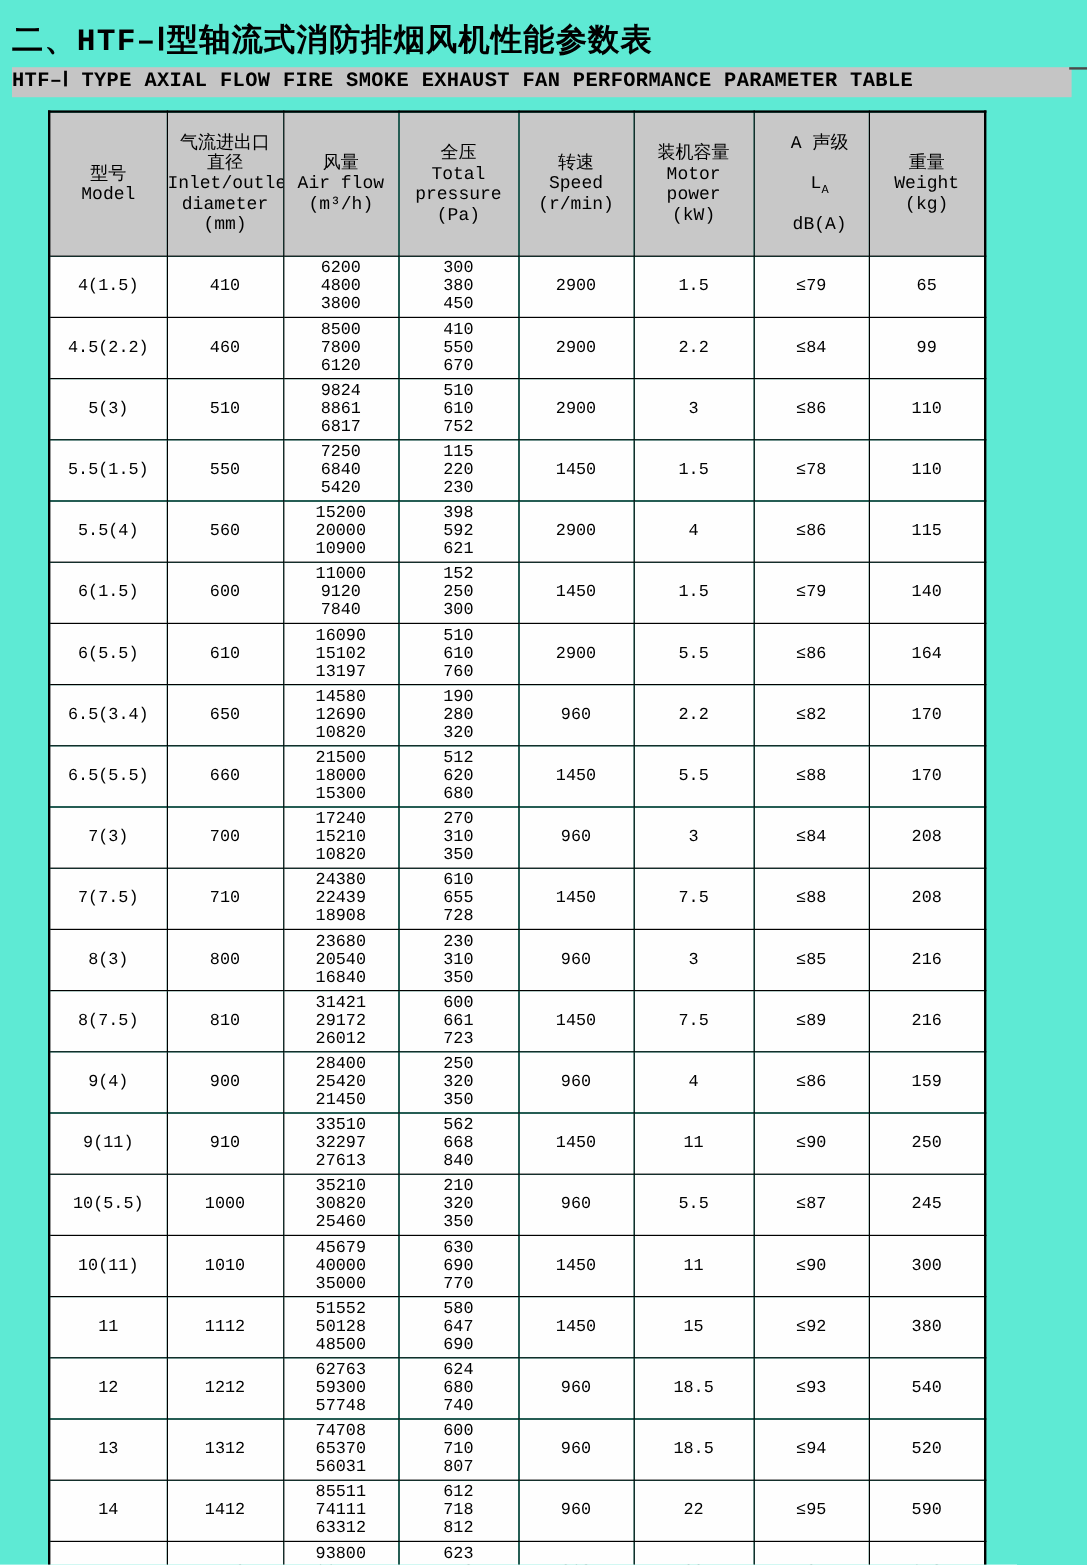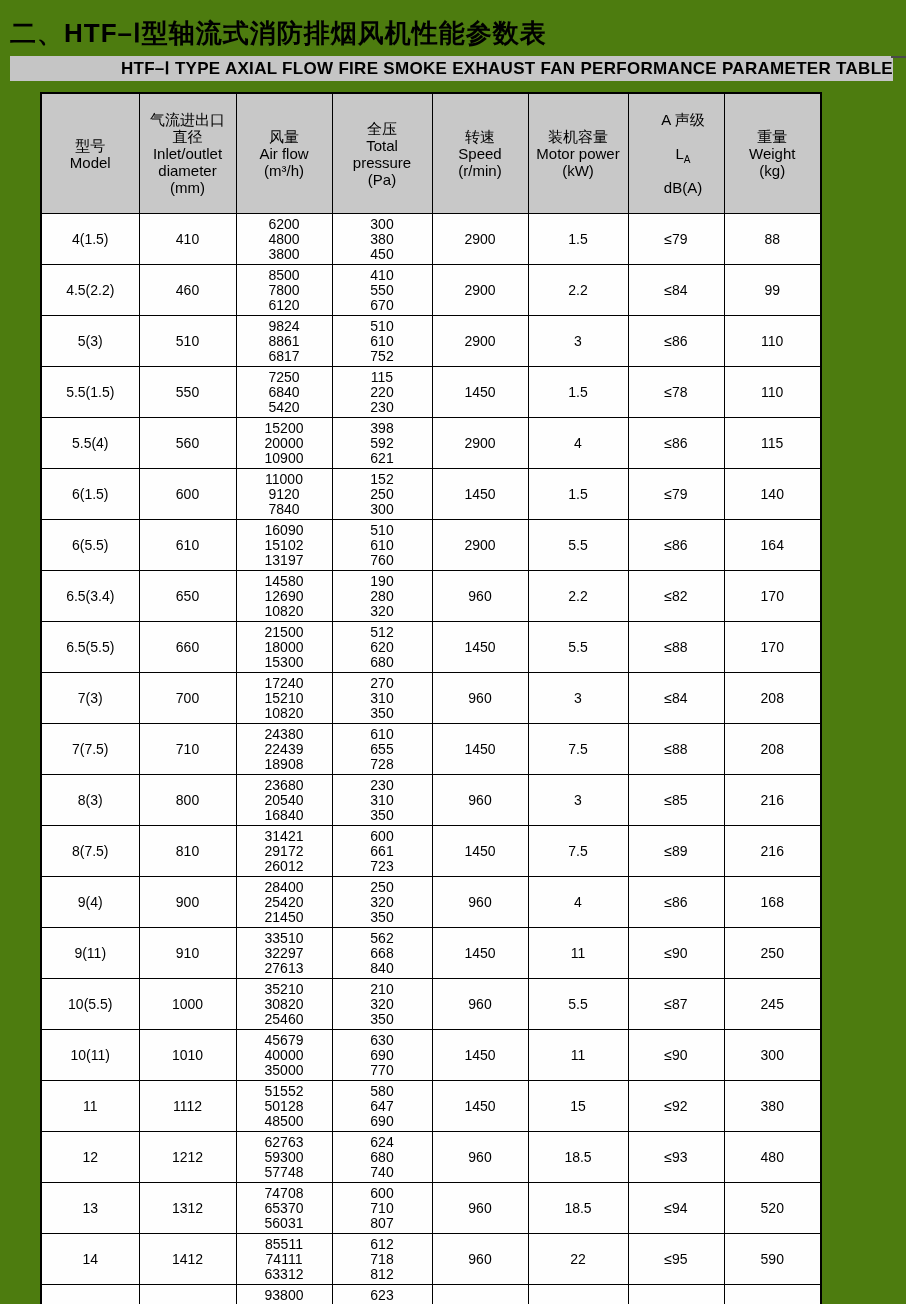--- a/index.html
+++ b/index.html
@@ -4,43 +4,43 @@
 <style>
   html, body {
     margin: 0;
     padding: 0;
     background: #ffffff;
   }
   .page {
     position: relative;
     width: 906px;
     height: 1304px;
-    background: #4d7c0f;
-    font-family: Liberation Sans, sans-serif;
+    background: #5eead4;
+    font-family: Liberation Mono, monospace;
     color: #000;
     overflow: hidden;
   }
   .title-cn {
     position: absolute;
     left: 10px;
     top: 16px;
     margin: 0;
     font-size: 26px;
     font-weight: bold;
     letter-spacing: 1px;
     white-space: nowrap;
   }
   .subtitle-bar {
     position: absolute;
     left: 10px;
     top: 56px;
     width: 883px;
     height: 25px;
     background: #c5c5c5;
-    text-align: right;
+    text-align: left;
   }
   .subtitle-bar span {
     font-weight: bold;
     font-size: 17px;
     line-height: 25px;
     letter-spacing: 0.3px;
     white-space: nowrap;
   }
   .artifact-line {
     position: absolute;
@@ -152,21 +152,21 @@
       <td>410</td>
       <td>6200
 4800
 3800</td>
       <td>300
 380
 450</td>
       <td>2900</td>
       <td>1.5</td>
       <td>≤79</td>
-      <td>88</td>
+      <td>65</td>
     </tr>
 
     <tr>
       <td>4.5(2.2)</td>
       <td>460</td>
       <td>8500
 7800
 6120</td>
       <td>410
 550
@@ -347,21 +347,21 @@
       <td>900</td>
       <td>28400
 25420
 21450</td>
       <td>250
 320
 350</td>
       <td>960</td>
       <td>4</td>
       <td>≤86</td>
-      <td>168</td>
+      <td>159</td>
     </tr>
 
     <tr>
       <td>9(11)</td>
       <td>910</td>
       <td>33510
 32297
 27613</td>
       <td>562
 668
@@ -422,21 +422,21 @@
       <td>1212</td>
       <td>62763
 59300
 57748</td>
       <td>624
 680
 740</td>
       <td>960</td>
       <td>18.5</td>
       <td>≤93</td>
-      <td>480</td>
+      <td>540</td>
     </tr>
 
     <tr>
       <td>13</td>
       <td>1312</td>
       <td>74708
 65370
 56031</td>
       <td>600
 710

